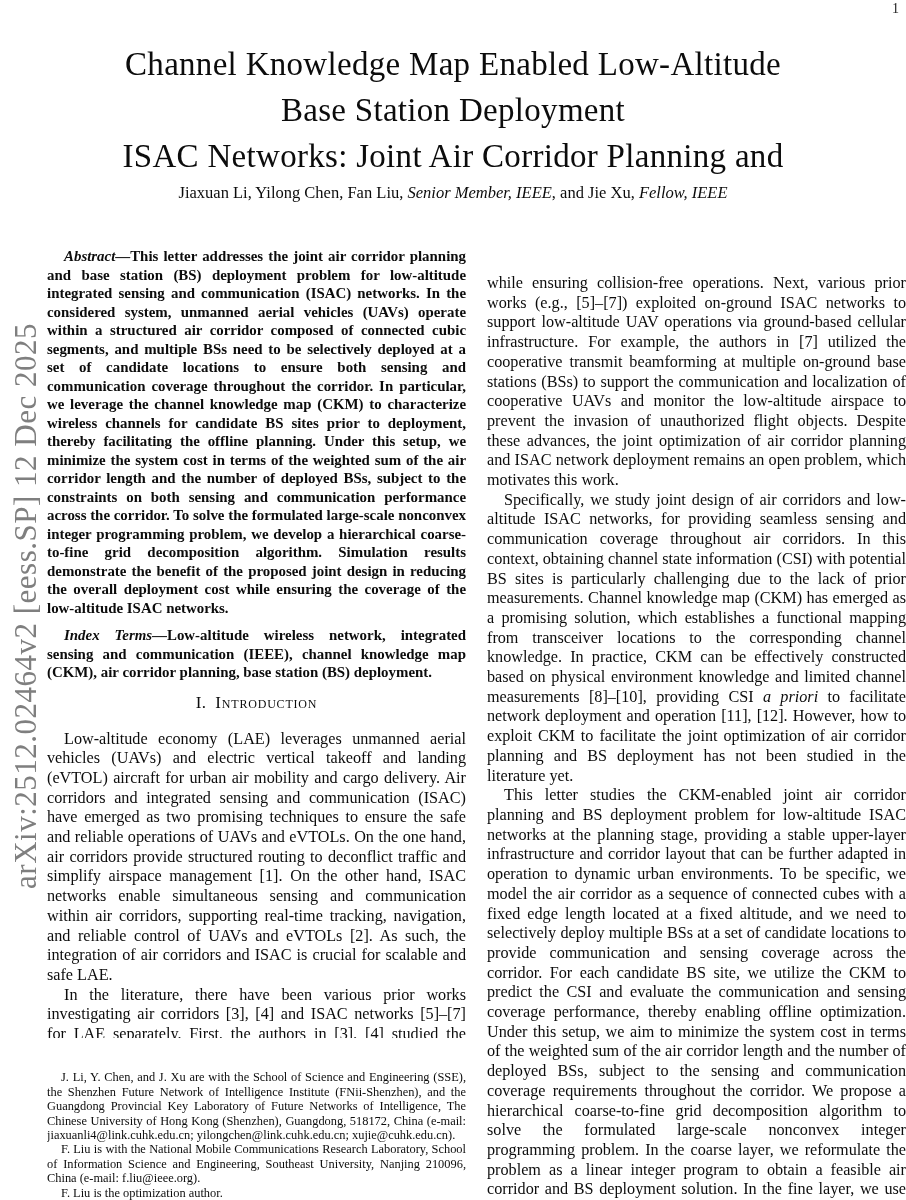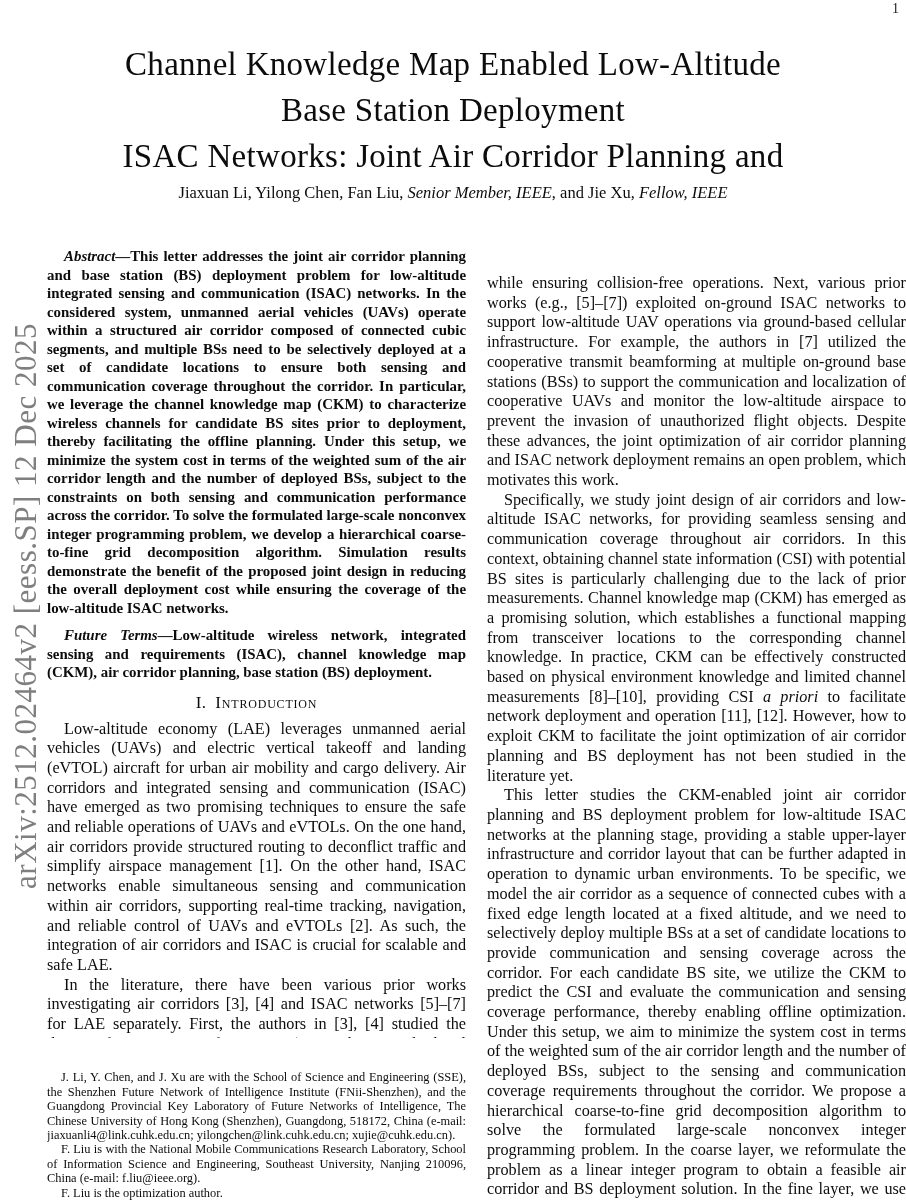--- a/index.html
+++ b/index.html
@@ -45,21 +45,21 @@
     font-size: 16.2px; line-height: 19.7px;
     text-align: justify; text-indent: 17px;
   }
   .abstract {
     font-weight: bold;
     font-size: 14.9px; line-height: 18.5px;
   }
   .abs-label { font-weight: bold; font-style: italic; }
   .index-terms { margin-top: 9px; }
   .section-heading {
-    margin: 11px 0 7px;
+    margin: 11px 0 17px;
     font-weight: 400; font-size: 17px;
     text-align: center; text-indent: 0;
     letter-spacing: 0.3px;
   }
   .sc { font-variant: small-caps; letter-spacing: 0.8px; }
   .no-indent { text-indent: 0; margin-top: 27px; }
   .footnotes { position: absolute; bottom: 0; left: 0; right: 0; }
   .footnotes p {
     font-size: 12.4px; line-height: 14.4px;
     text-indent: 14px;
@@ -83,21 +83,21 @@
     <div class="authors">
       <span>Jiaxuan Li, Yilong Chen, Fan Liu, </span><i>Senior Member, IEEE</i><span>, and Jie Xu, </span><i>Fellow, IEEE</i>
     </div>
   </header>
 
   <div class="columns">
 
     <div class="col col-left">
       <div class="col-main">
         <p class="abstract"><i class="abs-label">Abstract</i><span>—This letter addresses the joint air corridor planning and base station (BS) deployment problem for low-altitude integrated sensing and communication (ISAC) networks. In the considered system, unmanned aerial vehicles (UAVs) operate within a structured air corridor composed of connected cubic segments, and multiple BSs need to be selectively deployed at a set of candidate locations to ensure both sensing and communication coverage throughout the corridor. In particular, we leverage the channel knowledge map (CKM) to characterize wireless channels for candidate BS sites prior to deployment, thereby facilitating the offline planning. Under this setup, we minimize the system cost in terms of the weighted sum of the air corridor length and the number of deployed BSs, subject to the constraints on both sensing and communication performance across the corridor. To solve the formulated large-scale nonconvex integer programming problem, we develop a hierarchical coarse-to-fine grid decomposition algorithm. Simulation results demonstrate the benefit of the proposed joint design in reducing the overall deployment cost while ensuring the coverage of the low-altitude ISAC networks.</span></p>
-        <p class="abstract index-terms"><i class="abs-label">Future Terms</i><span>—Low-altitude wireless network, integrated sensing and requirements (ISAC), channel knowledge map (CKM), air corridor planning, base station (BS) deployment.</span></p>
+        <p class="abstract index-terms"><i class="abs-label">Index Terms</i><span>—Low-altitude wireless network, integrated sensing and communication (IEEE), channel knowledge map (CKM), air corridor planning, base station (BS) deployment.</span></p>
         <h2 class="section-heading"><span>I.</span>&nbsp;&nbsp;<span class="sc">Introduction</span></h2>
         <p>Low-altitude economy (LAE) leverages unmanned aerial vehicles (UAVs) and electric vertical takeoff and landing (eVTOL) aircraft for urban air mobility and cargo delivery. Air corridors and integrated sensing and communication (ISAC) have emerged as two promising techniques to ensure the safe and reliable operations of UAVs and eVTOLs. On the one hand, air corridors provide structured routing to deconflict traffic and simplify airspace management [1]. On the other hand, ISAC networks enable simultaneous sensing and communication within air corridors, supporting real-time tracking, navigation, and reliable control of UAVs and eVTOLs [2]. As such, the integration of air corridors and ISAC is crucial for scalable and safe LAE.</p>
         <p>In the literature, there have been various prior works investigating air corridors [3], [4] and ISAC networks [5]–[7] for LAE separately. First, the authors in [3], [4] studied the design of geometric configurations (e.g., cubic or cylindrical segments) of air corridors and the corresponding routing strategies, with the objective of maximizing the traffic throughput</p>
       </div>
       <div class="footnotes">
         <p>J. Li, Y. Chen, and J. Xu are with the School of Science and Engineering (SSE), the Shenzhen Future Network of Intelligence Institute (FNii-Shenzhen), and the Guangdong Provincial Key Laboratory of Future Networks of Intelligence, The Chinese University of Hong Kong (Shenzhen), Guangdong, 518172, China (e-mail: jiaxuanli4@link.cuhk.edu.cn; yilongchen@link.cuhk.edu.cn; xujie@cuhk.edu.cn).</p>
         <p>F. Liu is with the National Mobile Communications Research Laboratory, School of Information Science and Engineering, Southeast University, Nanjing 210096, China (e-mail: f.liu@ieee.org).</p>
         <p>F. Liu is the optimization author.</p>
       </div>
     </div>

